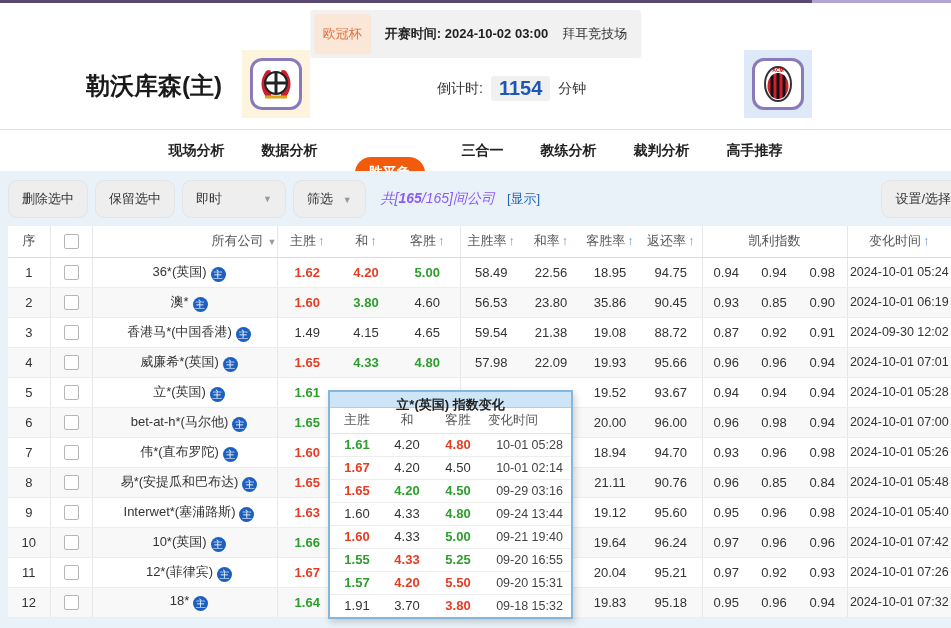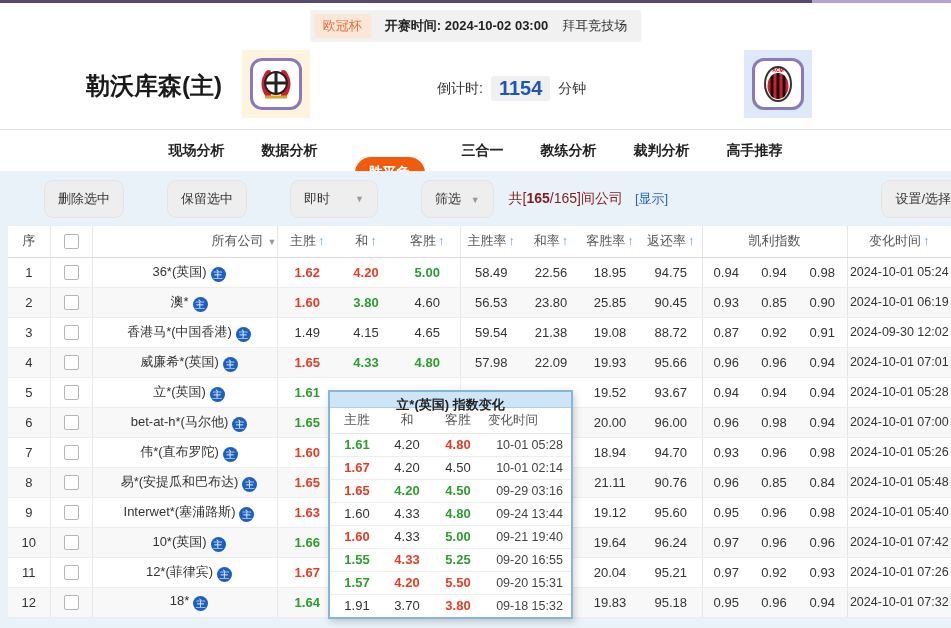--- a/index.html
+++ b/index.html
@@ -12,21 +12,21 @@
   .top-strip { position:absolute; top:0; left:0; width:951px; height:3px; display:flex; }
   .top-strip .seg1 { width:812px; background:#57496f; }
   .top-strip .seg2 { flex:1; background:#b4a4d2; }
 
   
   .meta-pill {
     position:absolute; top:10px; left:50%; transform:translateX(-50%);
     background:#f1f1f1; border-radius:3px; padding:4px 14px 4px 4px;
     display:flex; align-items:center; gap:14px; font-size:13px; white-space:nowrap;
   }
-  .league-chip { background:#fbe7d8; color:#e4703d; padding:3px 9px; border-radius:2px; }
+  .league-chip { background:#fbe7d8; color:#e4703d; padding:11px 9px; border-radius:2px; }
   .kickoff { font-weight:bold; color:#222; }
   .venue { color:#333; }
 
   .team-name { position:absolute; top:70px; font-size:24px; font-weight:bold; color:#1a1a1a; }
   .home-name { left:86px; }
   .away-name { left:826px; }
 
   .logo-wrap { position:absolute; top:50px; width:68px; height:68px;
     display:flex; align-items:center; justify-content:center; }
   .logo-wrap.home { left:242px; background:#fcf4dc; }
@@ -48,24 +48,24 @@
   .tab { cursor:pointer; }
   .tab.active { background:#f25a0c; color:#fff; padding:7px 14px; border-radius:17px;margin-top:45px; }
 
   
   .content { position:absolute; top:171px; left:0; width:951px; height:457px;
     background:#eaf2f9; overflow:hidden; }
 
   .toolbar { position:absolute; top:9px; left:8px; width:935px; height:38px;
     display:flex; align-items:center; gap:7px; font-size:13px; }
   .tbtn { background:#eee; border:1px solid #e4e4e4; color:#333; padding:9px 13px;
-    border-radius:9px; white-space:nowrap; cursor:pointer;margin-left:36px; }
-  .tbtn.dd { display:flex; align-items:center; justify-content:space-between; width:88px; }
+    border-radius:9px; white-space:nowrap; cursor:pointer; }
+  .tbtn.dd { display:flex; align-items:center; justify-content:space-between; width:104px; }
   .dd-arrow { color:#999; font-size:9px; margin-left:6px; }
-  .count-text { margin-left:8px; font-size:14px; color:#7f1d1d; white-space:nowrap; }
+  .count-text { margin-left:8px; font-size:14px; color:#8b5cf6; white-space:nowrap;font-style:italic; }
   .count-text b { font-weight:bold; }
   .show-link { color:#2563bd; margin-left:5px; cursor:pointer; }
   .settings-btn { margin-left:auto; margin-right:-22px; }
 
   
   table.odds { position:absolute; top:55px; left:8px; width:943px; border-collapse:collapse;
     table-layout:fixed; background:#fff; font-size:13px; }
   table.odds th { height:31px; font-weight:normal; color:#555; background:#fff;
     border-bottom:1px solid #d9d9d9; white-space:nowrap; }
   table.odds td { height:30px; text-align:center; border-bottom:1px solid #ececec;
@@ -237,21 +237,21 @@
             <td>2</td>
             <td class="bl">
               <div class="cb"></div>
             </td>
             <td class="bl cell-company"><span>澳*</span><span class="badge">主</span></td>
             <td class="bl"><span class="v-red">1.60</span></td>
             <td><span class="v-green">3.80</span></td>
             <td><span class="v-black">4.60</span></td>
             <td class="bl">56.53</td>
             <td>23.80</td>
-            <td>25.85</td>
+            <td>35.86</td>
             <td>90.45</td>
             <td class="bl">0.93</td>
             <td>0.85</td>
             <td>0.90</td>
             <td class="bl cell-time">2024-10-01 06:19</td>
           </tr>
           <tr>
             <td>3</td>
             <td class="bl">
               <div class="cb"></div>

